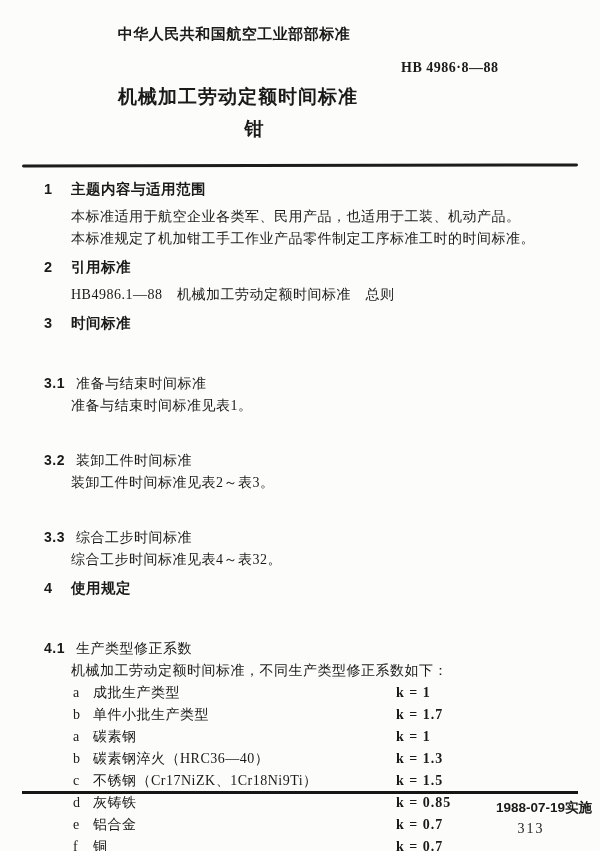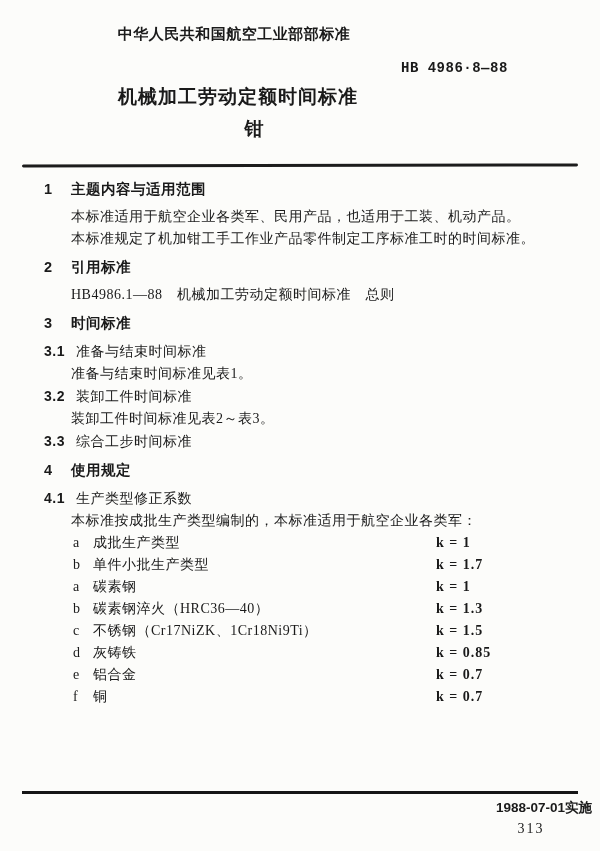--- a/index.html
+++ b/index.html
@@ -15,21 +15,21 @@
   }
   
   .org-line {
     position: absolute; top: 25px; left: 0; width: 468px;
     text-align: center;
     font-family: "Liberation Sans", "DejaVu Sans", sans-serif;
     font-weight: 700; font-size: 15px; letter-spacing: 0.5px;
   }
   .doc-number {
     position: absolute; top: 60px; left: 401px;
-    font-family: Liberation Mono, monospace;
+    font-family: Liberation Serif, serif;
     font-weight: 700; font-size: 14px; letter-spacing: 0.5px;
   }
   .doc-title {
     position: absolute; top: 84px; left: 0; width: 476px;
     text-align: center;
     font-family: "Liberation Sans", "DejaVu Sans", sans-serif;
     font-weight: 700; font-size: 19px; letter-spacing: 1px;
   }
   .doc-subtitle {
     position: absolute; top: 116px; left: 0; width: 508px;
@@ -49,28 +49,28 @@
   .sec-head {
     font-family: "Liberation Sans", "DejaVu Sans", sans-serif;
     font-weight: 700; font-size: 14.5px;
     margin: 6px 0;
   }
   .sec-head .num { display: inline-block; width: 27px; }
   .sub-head { margin: 0; }
   .sub-num {
     display: inline-block; width: 32px;
     font-family: "Liberation Sans", "DejaVu Sans", sans-serif;
-    font-weight: 700; font-size: 14px;
+    font-weight: 700; font-size: 14px; margin-top: 32px;
   }
   .para  { margin: 0 0 0 27px; }
   .item-row { position: relative; margin-left: 29px; }
   .item-label { display: inline-block; width: 20px; }
   .item-k {
     position: absolute; left: 323px; top: 0;
-    font-weight: 700; letter-spacing: 1px; margin-left: 40px;
+    font-weight: 700; letter-spacing: 1px;
   }
   
   .rule-bottom {
     position: absolute; top: 791px; left: 22px; width: 556px; height: 3px;
     background: #161616;
   }
   .footer-issued {
     position: absolute; top: 799px; left: 25px;
     font-family: "Liberation Sans", "DejaVu Sans", sans-serif;
     font-weight: 700; font-size: 13.5px;
@@ -116,29 +116,30 @@
       <span class="sub-num">3.1</span><span>准备与结束时间标准</span>
     </div>
     <p class="para">准备与结束时间标准见表1。</p>
     <div class="sub-head">
       <span class="sub-num">3.2</span><span>装卸工件时间标准</span>
     </div>
     <p class="para">装卸工件时间标准见表2～表3。</p>
     <div class="sub-head">
       <span class="sub-num">3.3</span><span>综合工步时间标准</span>
     </div>
+    <p class="para">综合工步时间标准见表4～表32。</p>
 
     <div class="sec-head">
       <span class="num">4</span><span>使用规定</span>
     </div>
 
     <div class="sub-head">
       <span class="sub-num">4.1</span><span>生产类型修正系数</span>
     </div>
-    <p class="para">本标准按成批生产类型编制的，本标准适用于航空企业各类军：</p>
+    <p class="para">机械加工劳动定额时间标准，不同生产类型修正系数如下：</p>
     <div class="item-row">
       <span class="item-label">a</span><span>成批生产类型</span>
       <span class="item-k">k = 1</span>
     </div>
     <div class="item-row">
       <span class="item-label">b</span><span>单件小批生产类型</span>
       <span class="item-k">k = 1.7</span>
     </div>
 
     <div class="item-row">
@@ -162,16 +163,16 @@
       <span class="item-k">k = 0.7</span>
     </div>
     <div class="item-row">
       <span class="item-label">f</span><span>铜</span>
       <span class="item-k">k = 0.7</span>
     </div>
 
   </div>
 
   <div class="rule-bottom"></div>
-  <div class="footer-effective">1988-07-01实施</div>
+  <div class="footer-effective">1988-07-19实施</div>
   <div class="page-number">313</div>
 
 </div>
 
 </body></html>

